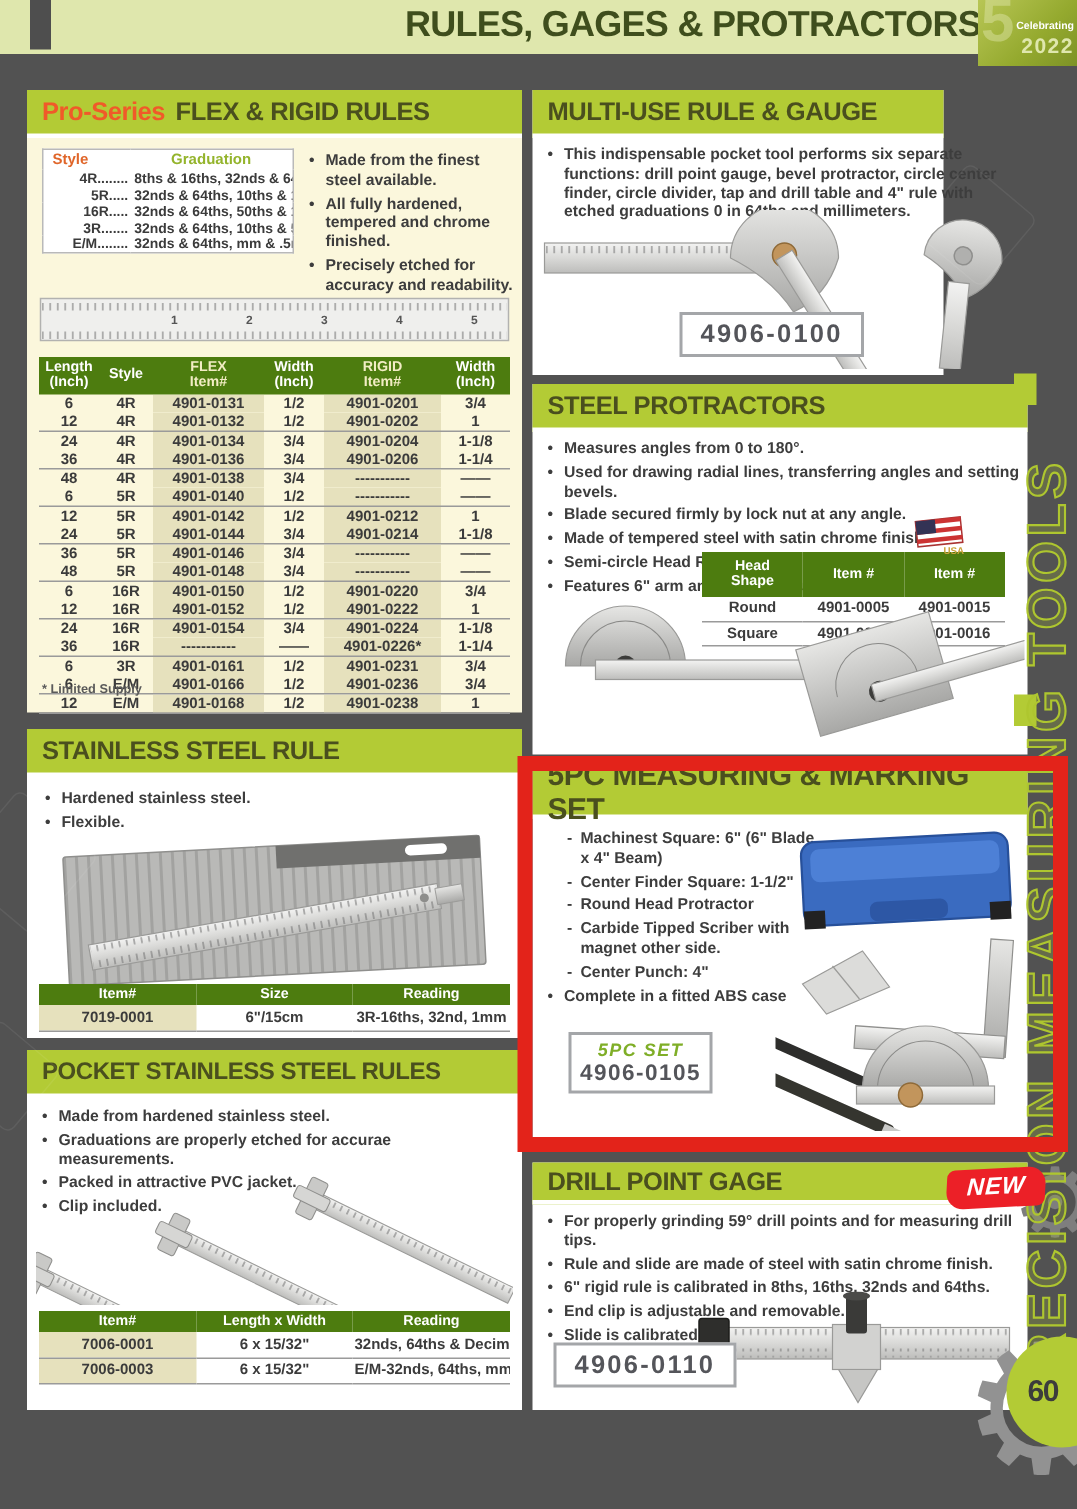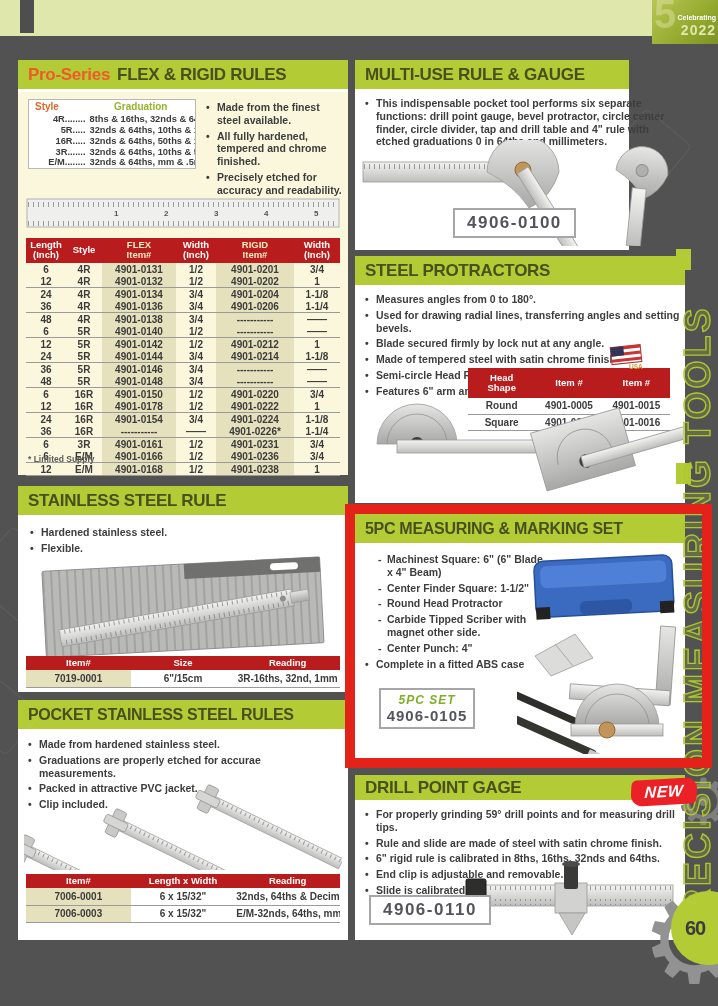--- a/index.html
+++ b/index.html
@@ -26,21 +26,21 @@
   
   ul.bullets { list-style:none; }
   ul.bullets li { position:relative; padding-left:11px; font-size:10.5px; font-weight:bold; color:#3d3d3d; line-height:1.22; margin-bottom:3px; }
   ul.bullets li::before { content:"•"; position:absolute; left:0; top:0; }
   ul.dash-list { list-style:none; margin:1px 0 2px 13px; }
   ul.dash-list li { position:relative; padding-left:9px; font-size:10.5px; font-weight:bold; color:#3d3d3d; line-height:1.22; margin-bottom:3px; }
   ul.dash-list li::before { content:"-"; position:absolute; left:0; top:0; }
 
   
   table.tbl { border-collapse:collapse; width:100%; table-layout:fixed; }
-  table.tbl th { background:#b91c1c; color:#fff; font-size:9.5px; font-weight:bold; line-height:1.1; padding:2px 1px; white-space:pre-line; text-align:center; }
+  table.tbl th { background:#4d7c0f; color:#fff; font-size:9.5px; font-weight:bold; line-height:1.1; padding:2px 1px; white-space:pre-line; text-align:center; }
   table.tbl td { font-size:10px; font-weight:bold; color:#3b3b3b; text-align:center; padding:0 1px; height:12.5px; white-space:nowrap; overflow:hidden; }
 
   #pro-table th:nth-child(3), #pro-table th:nth-child(5) { color:#f2edc4; }
   #pro-table td:nth-child(3), #pro-table td:nth-child(5) { background:#e6e1bd; }
   #pro-table tbody tr:nth-child(2n) td { border-bottom:1px solid #9a9a9a; }
   #pro-table tbody tr:last-child td { border-bottom:1px solid #9a9a9a; }
   #pro-table th:nth-child(1){width:40px} #pro-table th:nth-child(2){width:36px}
   #pro-table th:nth-child(3){width:74px} #pro-table th:nth-child(4){width:40px}
   #pro-table th:nth-child(5){width:78px} #pro-table th:nth-child(6){width:46px}
 
@@ -107,20 +107,21 @@
         <line x1="1" y1="0" x2="1" y2="10" stroke="#a2a2a0" stroke-width="2"></line>
       </pattern>
     </defs>
   </svg>
 
   <div class="puzzle" style="left:-18px; top:540px; width:70px; height:70px;"></div>
   <div class="puzzle" style="left:-25px; top:690px; width:55px; height:55px;"></div>
   <div class="puzzle" style="left:620px; top:120px; width:60px; height:60px;"></div>
 
   <div class="top-header">
+    <div class="title">RULES, GAGES &amp; PROTRACTORS</div>
     <div class="header-notch"></div>
     <div class="logo">
       <span class="big5">5</span>
       <span class="celebrating">Celebrating</span>
       <span class="year">2022</span>
     </div>
   </div>
 
   <div class="side-text">PRECISION MEASURING TOOLS</div>
   <div class="side-sq" style="left:676px; top:249px;"></div>
@@ -283,21 +284,21 @@
               <td>6</td>
               <td>16R</td>
               <td>4901-0150</td>
               <td>1/2</td>
               <td>4901-0220</td>
               <td>3/4</td>
             </tr>
             <tr>
               <td>12</td>
               <td>16R</td>
-              <td>4901-0178</td>
+              <td>4901-0152</td>
               <td>1/2</td>
               <td>4901-0222</td>
               <td>1</td>
             </tr>
             <tr>
               <td>24</td>
               <td>16R</td>
               <td>4901-0154</td>
               <td>3/4</td>
               <td>4901-0224</td>
@@ -523,21 +524,21 @@
           <path d="M18,58 a28,28 0 0 1 56,0" fill="none" stroke="#8a8a88" stroke-width="0.7"></path>
           <circle cx="46" cy="62" r="7" fill="#3c3c3a"></circle>
           <rect x="42" y="56" width="170" height="12" fill="url(#steel)" stroke="#9a9a98" stroke-width="0.8"></rect>
         </g>
       </svg>
     </div>
   </div>
 
   <div class="panel" style="left:355px; top:514px; width:330px; height:245px;">
     <div class="sec-h">
-      <span class="t" style="font-size:16px;">5PC MEASURING &amp; MARKING SET</span>
+      <span class="t" style="font-size:20px;">5PC MEASURING &amp; MARKING SET</span>
     </div>
     <div class="sec-body" style="height:210px;">
       <div style="position:absolute; left:10px; top:6px; width:178px;">
         <ul class="dash-list">
             <li>Machinest Square: 6" (6" Blade x 4" Beam)</li>
             <li>Center Finder Square: 1-1/2"</li>
             <li>Round Head Protractor</li>
             <li>Carbide Tipped Scriber with magnet other side.</li>
             <li>Center Punch: 4"</li>
           </ul>

